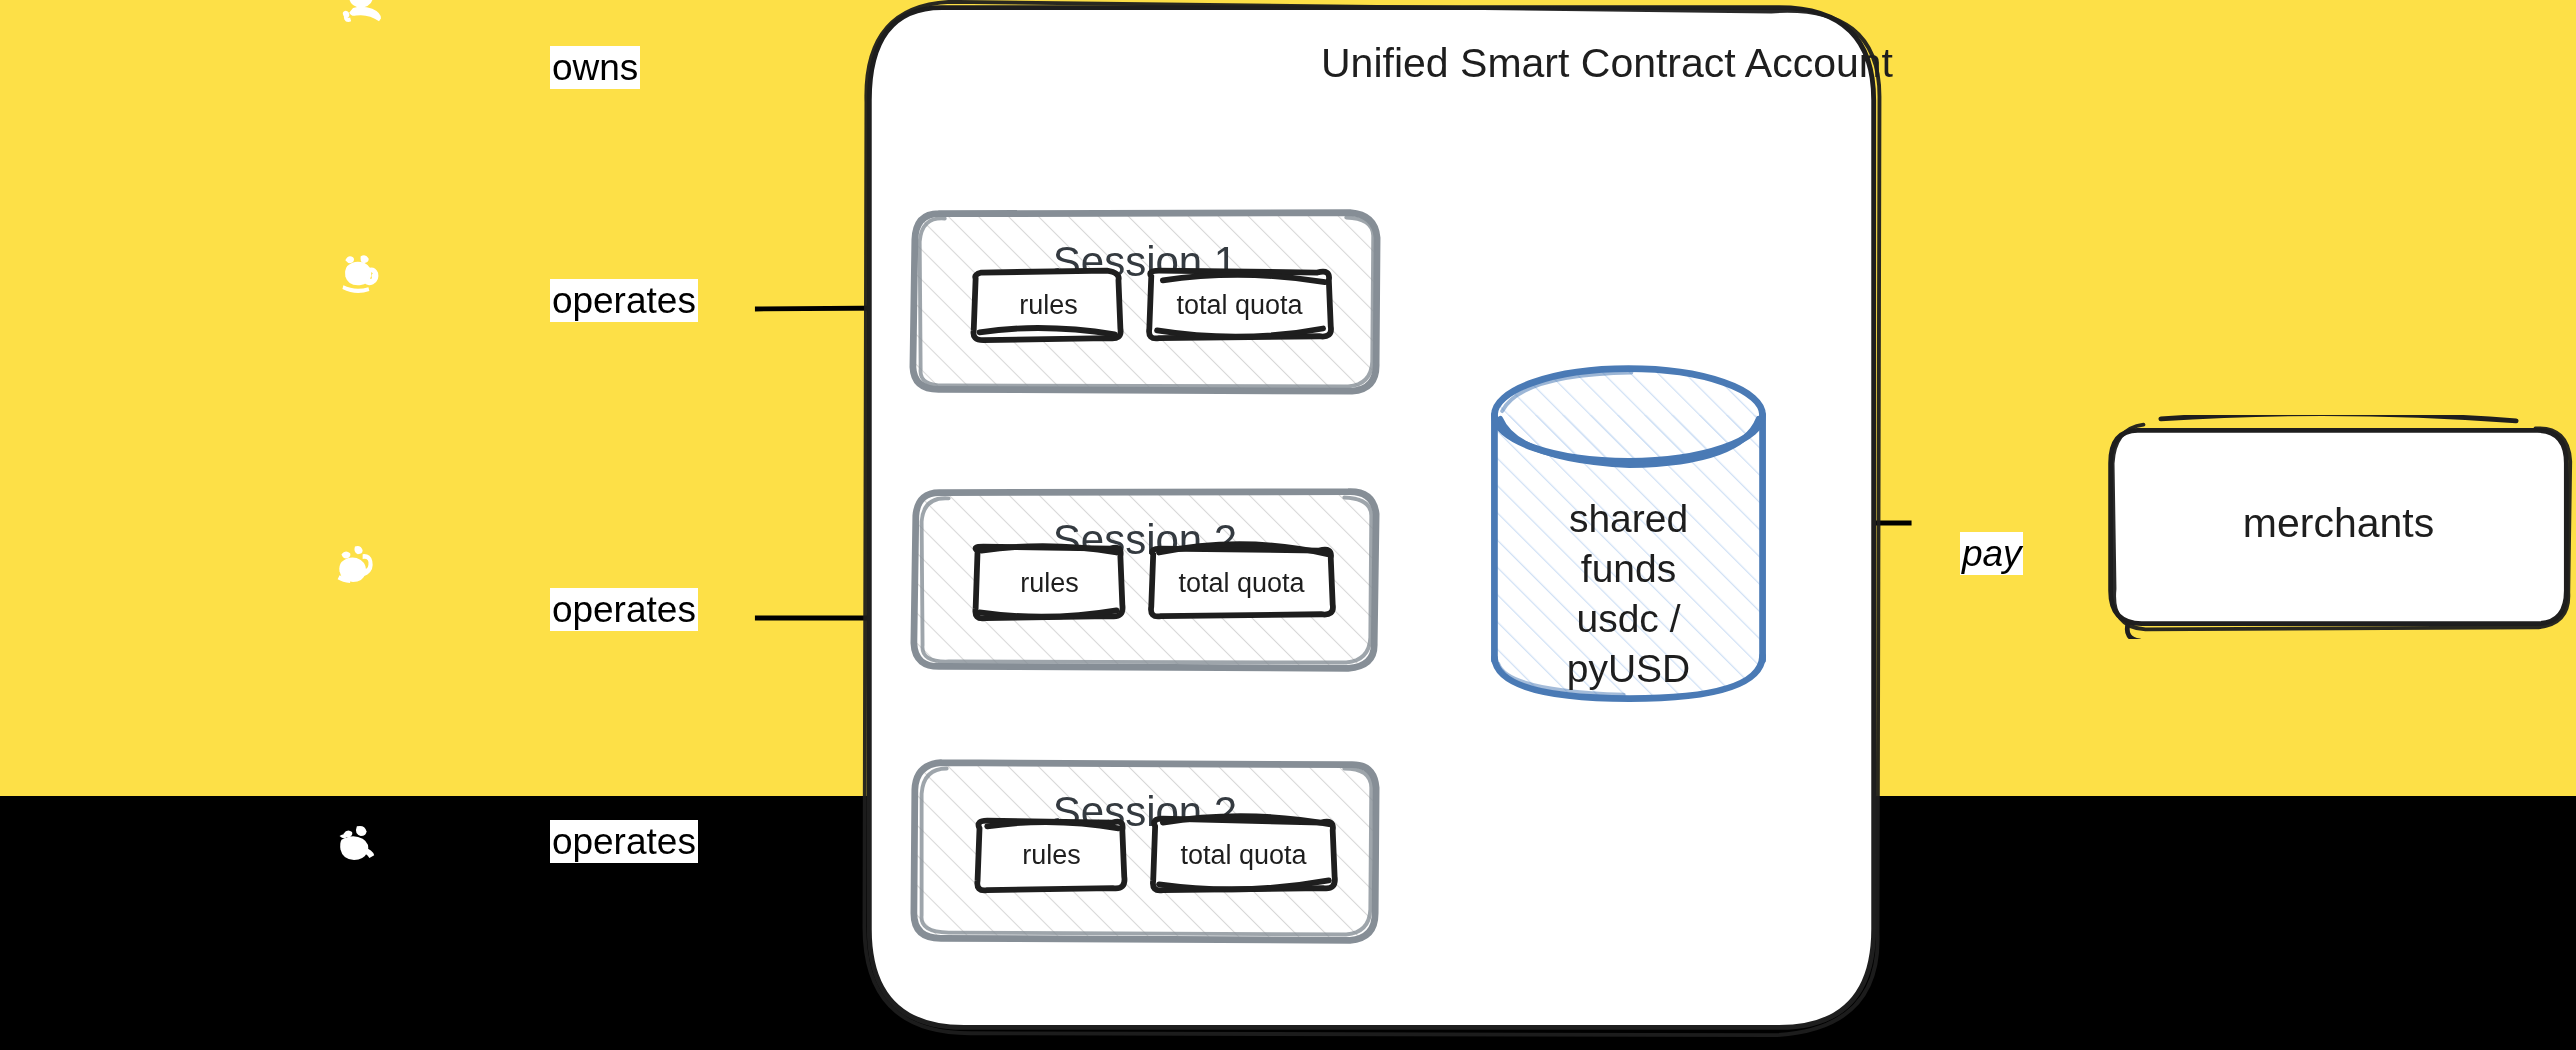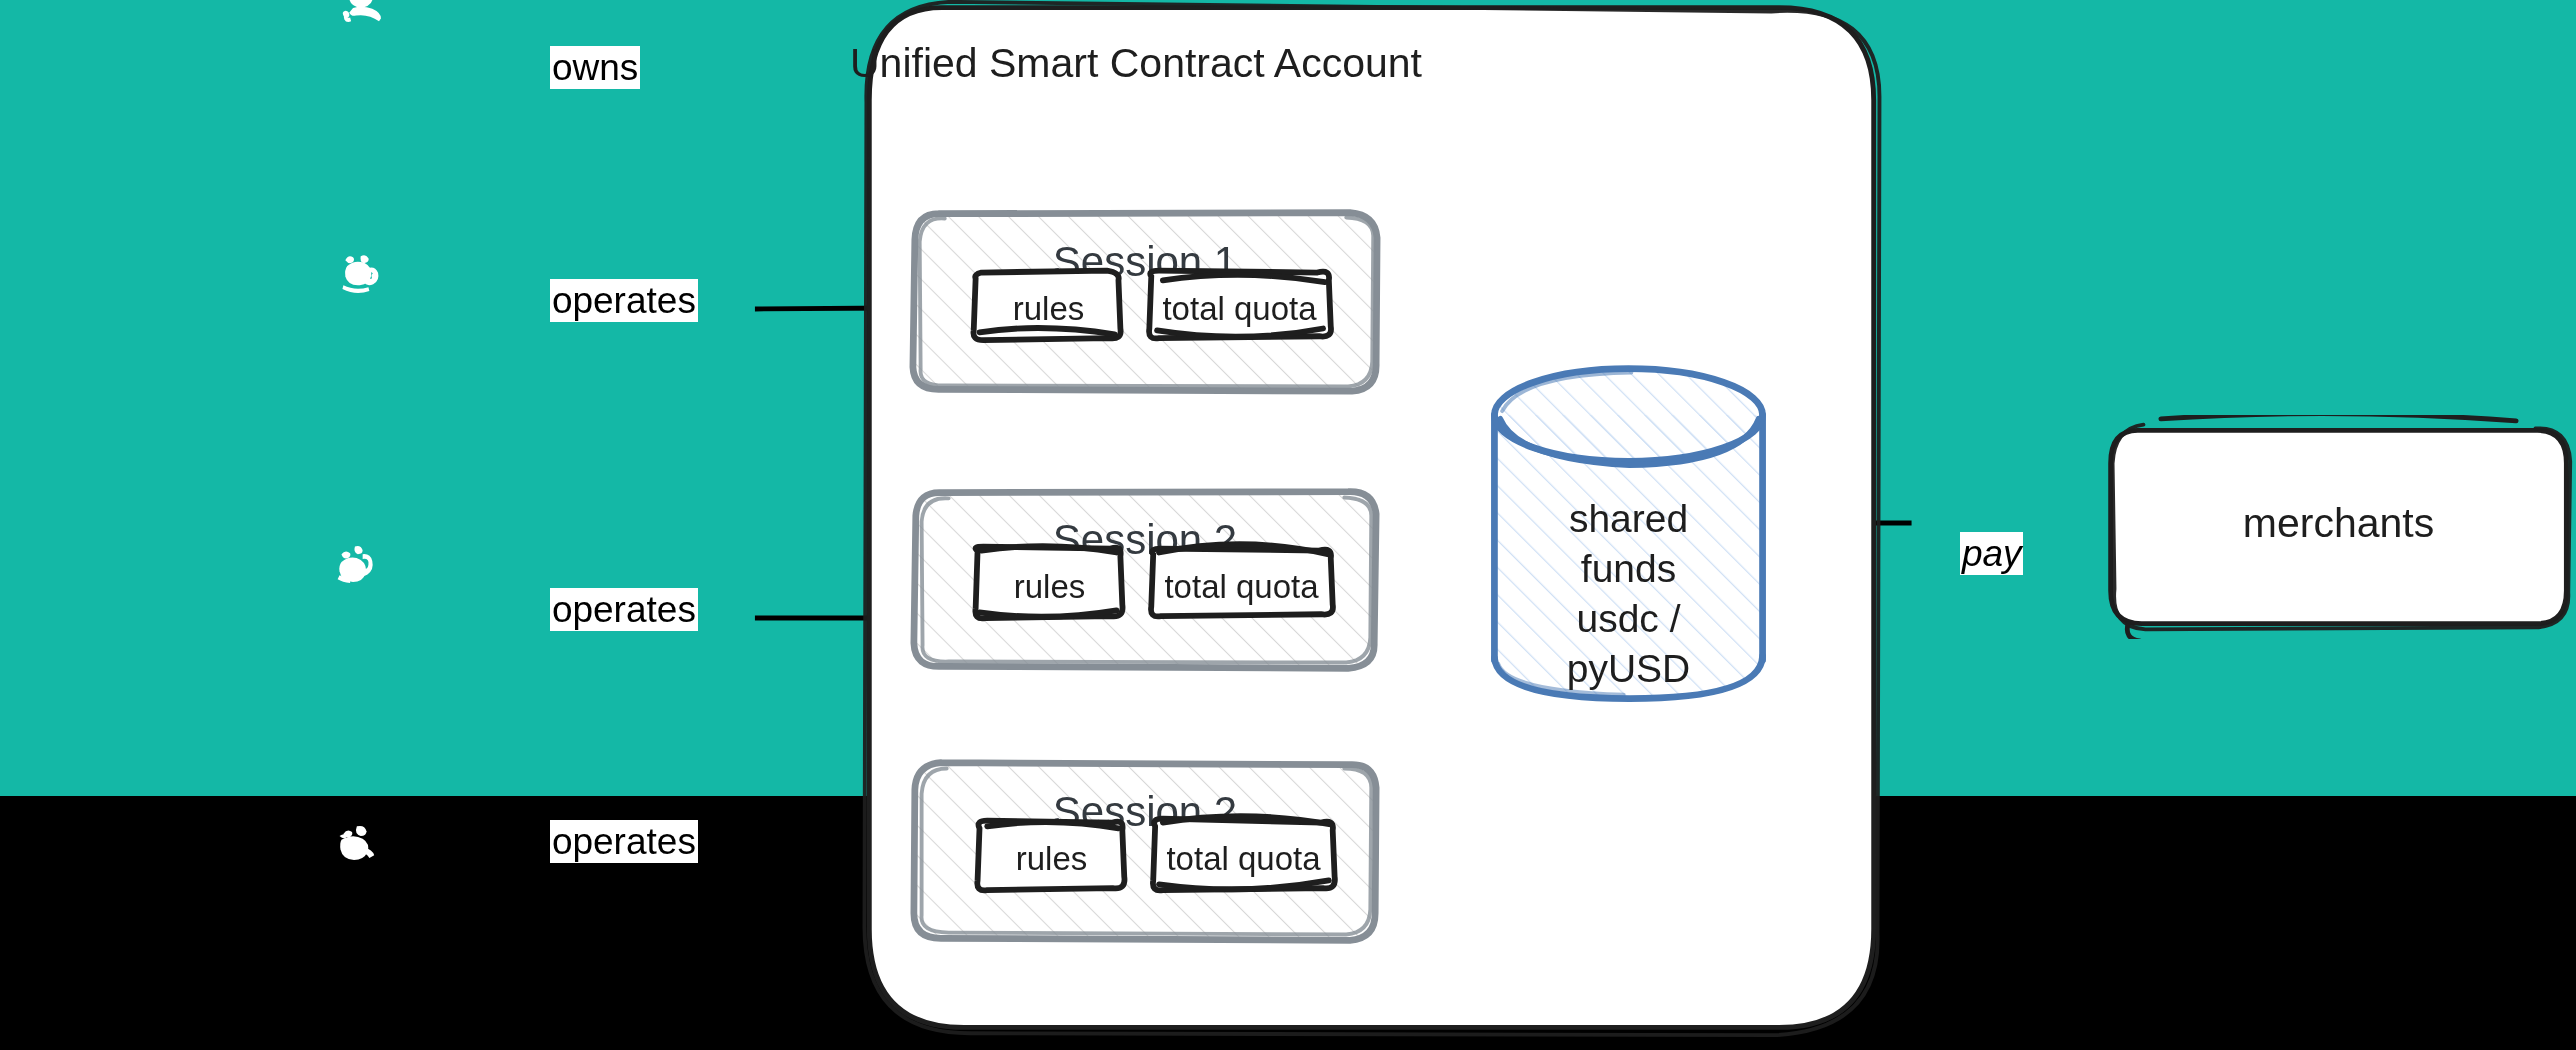--- a/index.html
+++ b/index.html
@@ -12,21 +12,21 @@
     height: 1050px;
     position: relative;
     overflow: hidden;
     font-family: "Liberation Sans", sans-serif;
   }
   #stage {
     position: absolute;
     left: 0; top: 0;
     width: 2576px;
     height: 796px;
-    background: #14b8a6;
+    background: #fde047;
   }
 
   
   .edge-label {
     position: absolute;
     background: #ffffff;
     color: #000000;
     font-size: 37px;
     line-height: 41px;
     padding: 1px 1.9px;
@@ -41,21 +41,21 @@
     top: -5.8px;
     width: 1043px;
     height: 1049px;
   }
   #account-container .svgwrap { position: absolute; left:0; top:0; }
   .container-title {
     position: absolute;
     left: 0;
     top: 46px;
     width: 1043px;
-    text-align: left;
+    text-align: right;
     font-size: 41px;
     color: #1e1e1e;
     font-family: "Liberation Sans", sans-serif;
   }
 
   
   .session {
     position: absolute;
     width: 478px;
     height: 193px;
@@ -67,21 +67,21 @@
     top: 11.6px;
     width: 478px;
     text-align: center;
     font-size: 42px;
     color: #343a40;
     font-family: "Liberation Sans", sans-serif;
     margin-top: 21px;
   }
   .chip-label {
     position: absolute;
-    font-size: 33px;
+    font-size: 27px;
     color: #1e1e1e;
     white-space: nowrap;
     text-align: center;
     font-family: "Liberation Sans", sans-serif;
   }
   #session-1 { left: 906px; top: 205px; }
   #session-2 { left: 906px; top: 483px; }
   #session-3 { left: 906px; top: 755px; }
 
   

